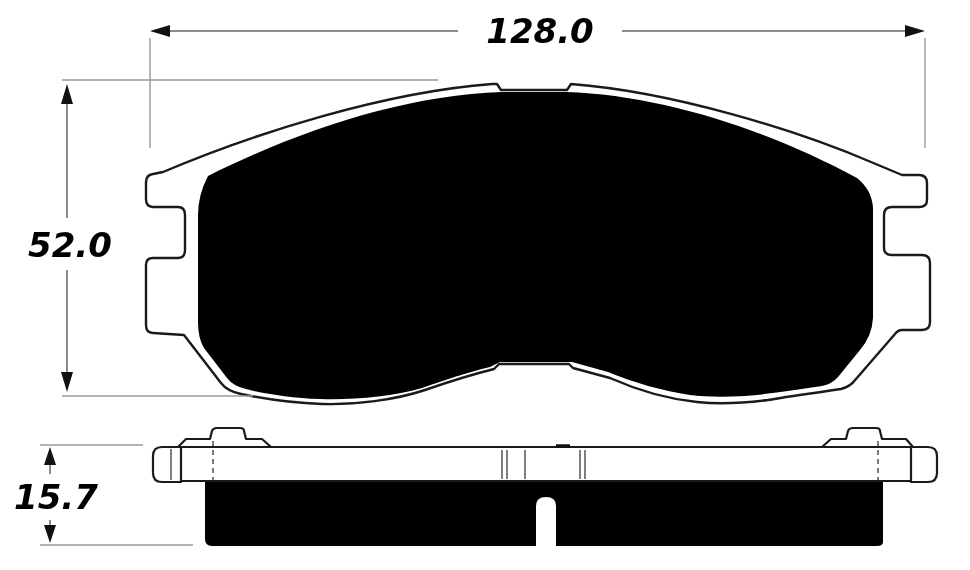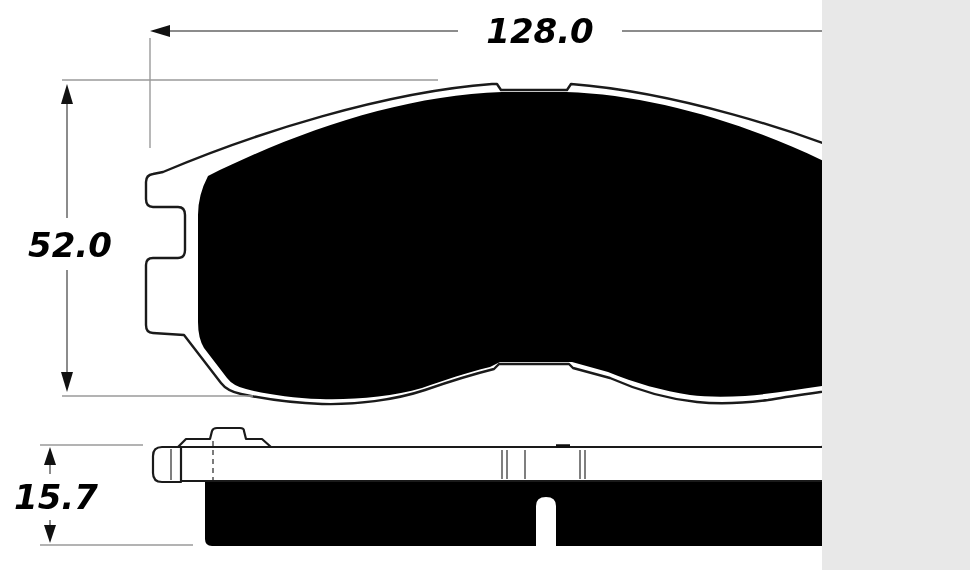--- a/index.html
+++ b/index.html
@@ -1,18 +1,18 @@
 <!DOCTYPE html>
 <html><head>
 <meta charset="utf-8">
 <style>
   html, body { margin: 0; padding: 0; background: #e8e8e8; }
   .stage {
     position: relative;
-    width: 822px;
+    width: 970px;
     height: 570px;
     background: #ffffff;
     overflow: hidden;
     font-family: "DejaVu Sans", sans-serif;
   }
   svg { display: block; }
   .outline      { fill: #ffffff; stroke: #1a1a1a; stroke-width: 2.4; stroke-linejoin: round; }
   .solid-fill   { stroke: none; }
   .plate        { fill: #ffffff; stroke: #1a1a1a; stroke-width: 2.2; stroke-linejoin: round; }
   .clip         { fill: #ffffff; stroke: #1a1a1a; stroke-width: 2.2; stroke-linejoin: round; }

